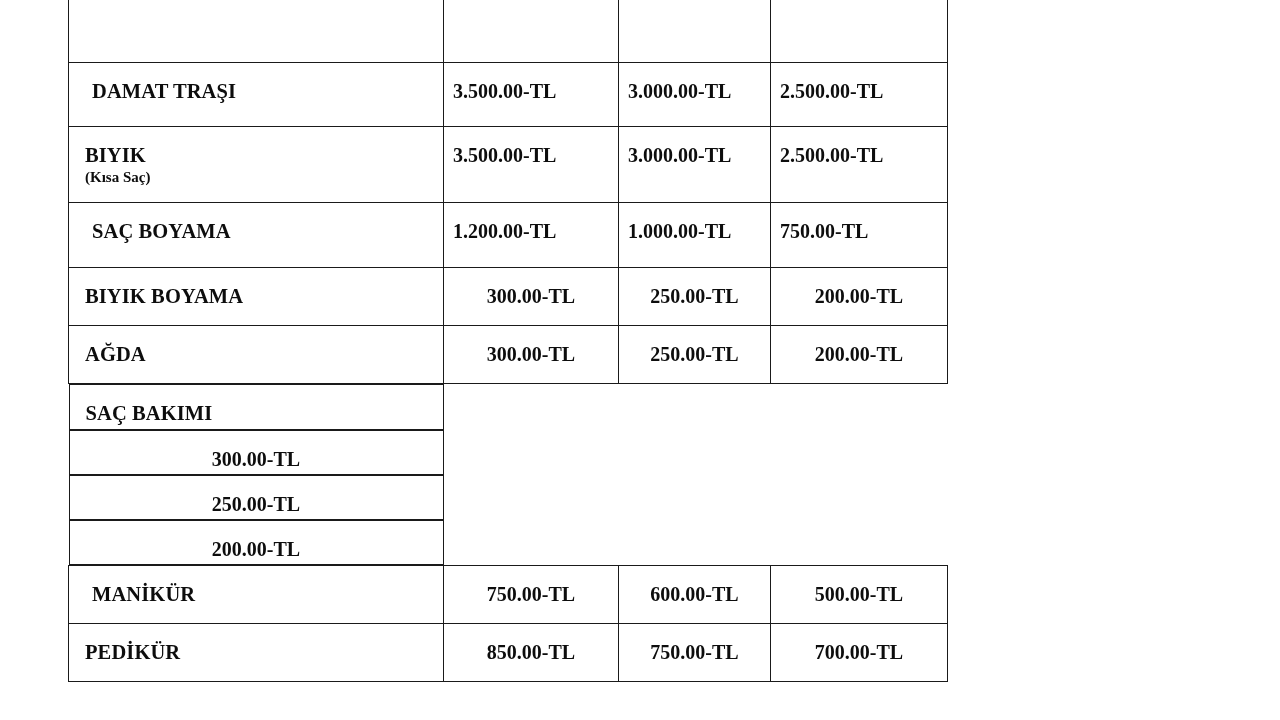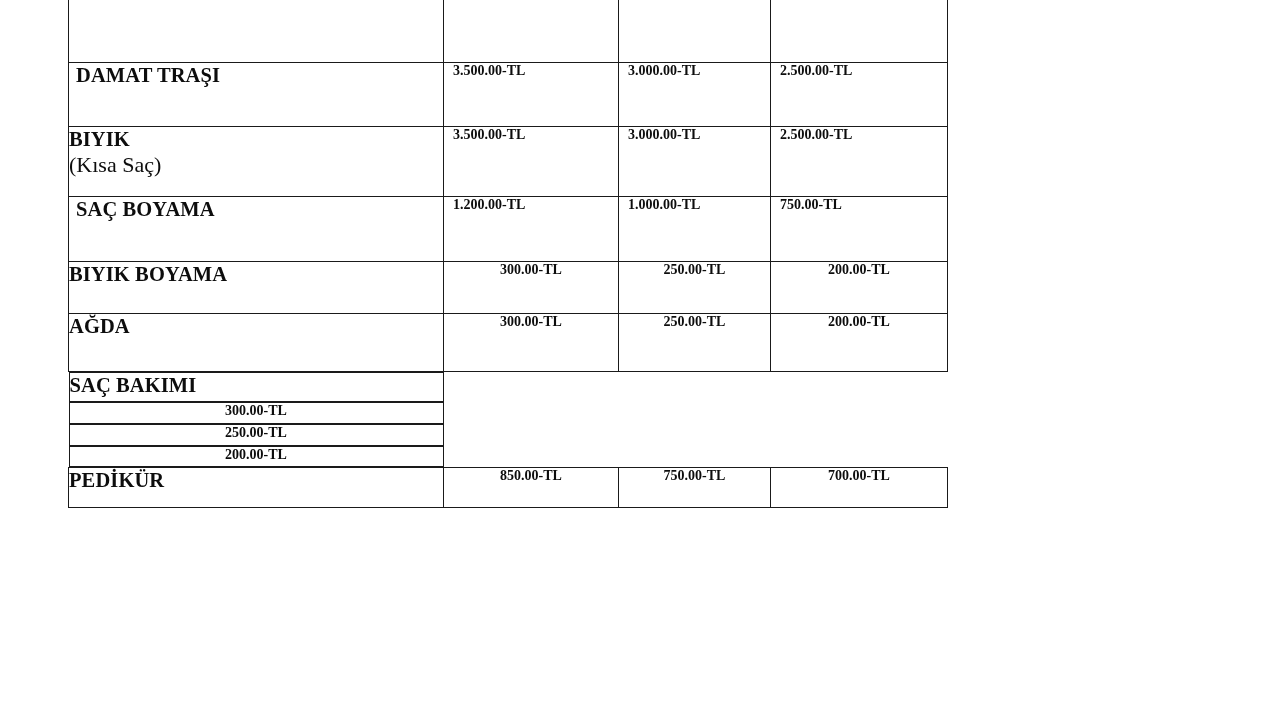--- a/index.html
+++ b/index.html
@@ -33,58 +33,58 @@
     background: #ffffff;
   }
 
   .price-table col.c-service { width: 375px; }
   .price-table col.c-p1      { width: 175px; }
   .price-table col.c-p2      { width: 152px; }
   .price-table col.c-p3      { width: 177px; }
 
   .price-table td {
     border: 1.6px solid #1a1a1a;
-    padding: 0;
+    padding: 16px;
     vertical-align: top;
     background: #ffffff;
   }
 
   
   .svc {
     font-weight: bold;
     font-size: 20.5px;
     line-height: 1.22;
     color: #0d0d0d;
     letter-spacing: 0.1px;
     padding: 5px 6px 4px 10px;
   }
   .svc .ind-1 { padding-left: 0px; }
   .svc .ind-2 { padding-left: 7px; }
   .svc .sub {
     display: block;
-    font-size: 22px;
-    font-weight: normal;
+    font-size: 15px;
+    font-weight: bold;
     letter-spacing: 0;
   }
   .svc .line { display: block; }
 
   
   .svc.anchor-bottom {
     display: flex;
     flex-direction: column;
     justify-content: center;
     height: 100%;
     box-sizing: border-box;
     padding-bottom: 3px;
   }
 
   
   .price {
     font-weight: bold;
-    font-size: 14px;
+    font-size: 20px;
     line-height: 1.2;
     color: #0d0d0d;
     text-align: center;
     padding: 5px 4px 4px 4px;
     white-space: nowrap;
   }
   .price.align-left  { text-align: left; padding-left: 9px; }
   .price.anchor-bottom {
     display: flex;
     align-items: flex-end;
@@ -164,20 +164,28 @@
           <td class="price anchor-bottom">
             <span>300.00-TL</span>
           </td>
           <td class="price anchor-bottom">
             <span>250.00-TL</span>
           </td>
           <td class="price anchor-bottom">
             <span>200.00-TL</span>
           </td>
         </tr>
+        <tr style="height: 42px;">
+          <td class="svc">
+            <span class="line ind-2">MANİKÜR</span>
+          </td>
+          <td class="price"><span>750.00-TL</span></td>
+          <td class="price"><span>600.00-TL</span></td>
+          <td class="price"><span>500.00-TL</span></td>
+        </tr>
         <tr style="height: 40px;">
           <td class="svc">
             <span class="line ind-1">PEDİKÜR</span>
           </td>
           <td class="price"><span>850.00-TL</span></td>
           <td class="price"><span>750.00-TL</span></td>
           <td class="price"><span>700.00-TL</span></td>
         </tr>
       </tbody>
   </table>

